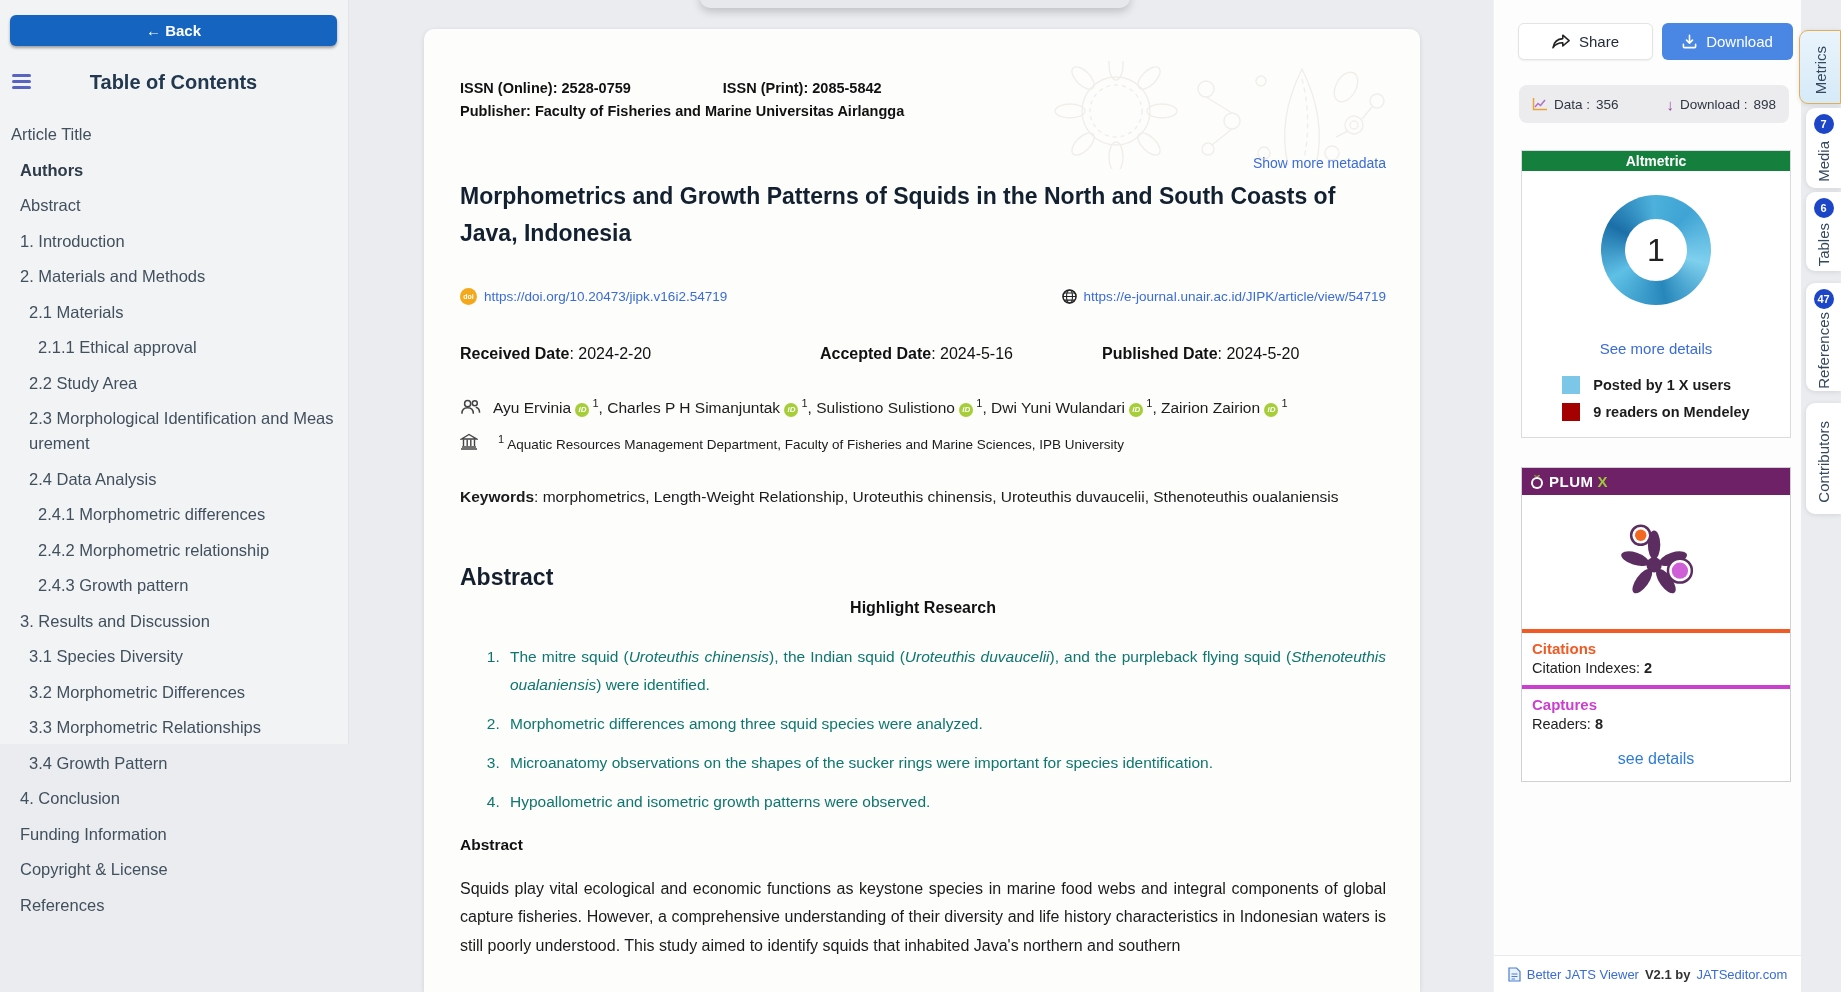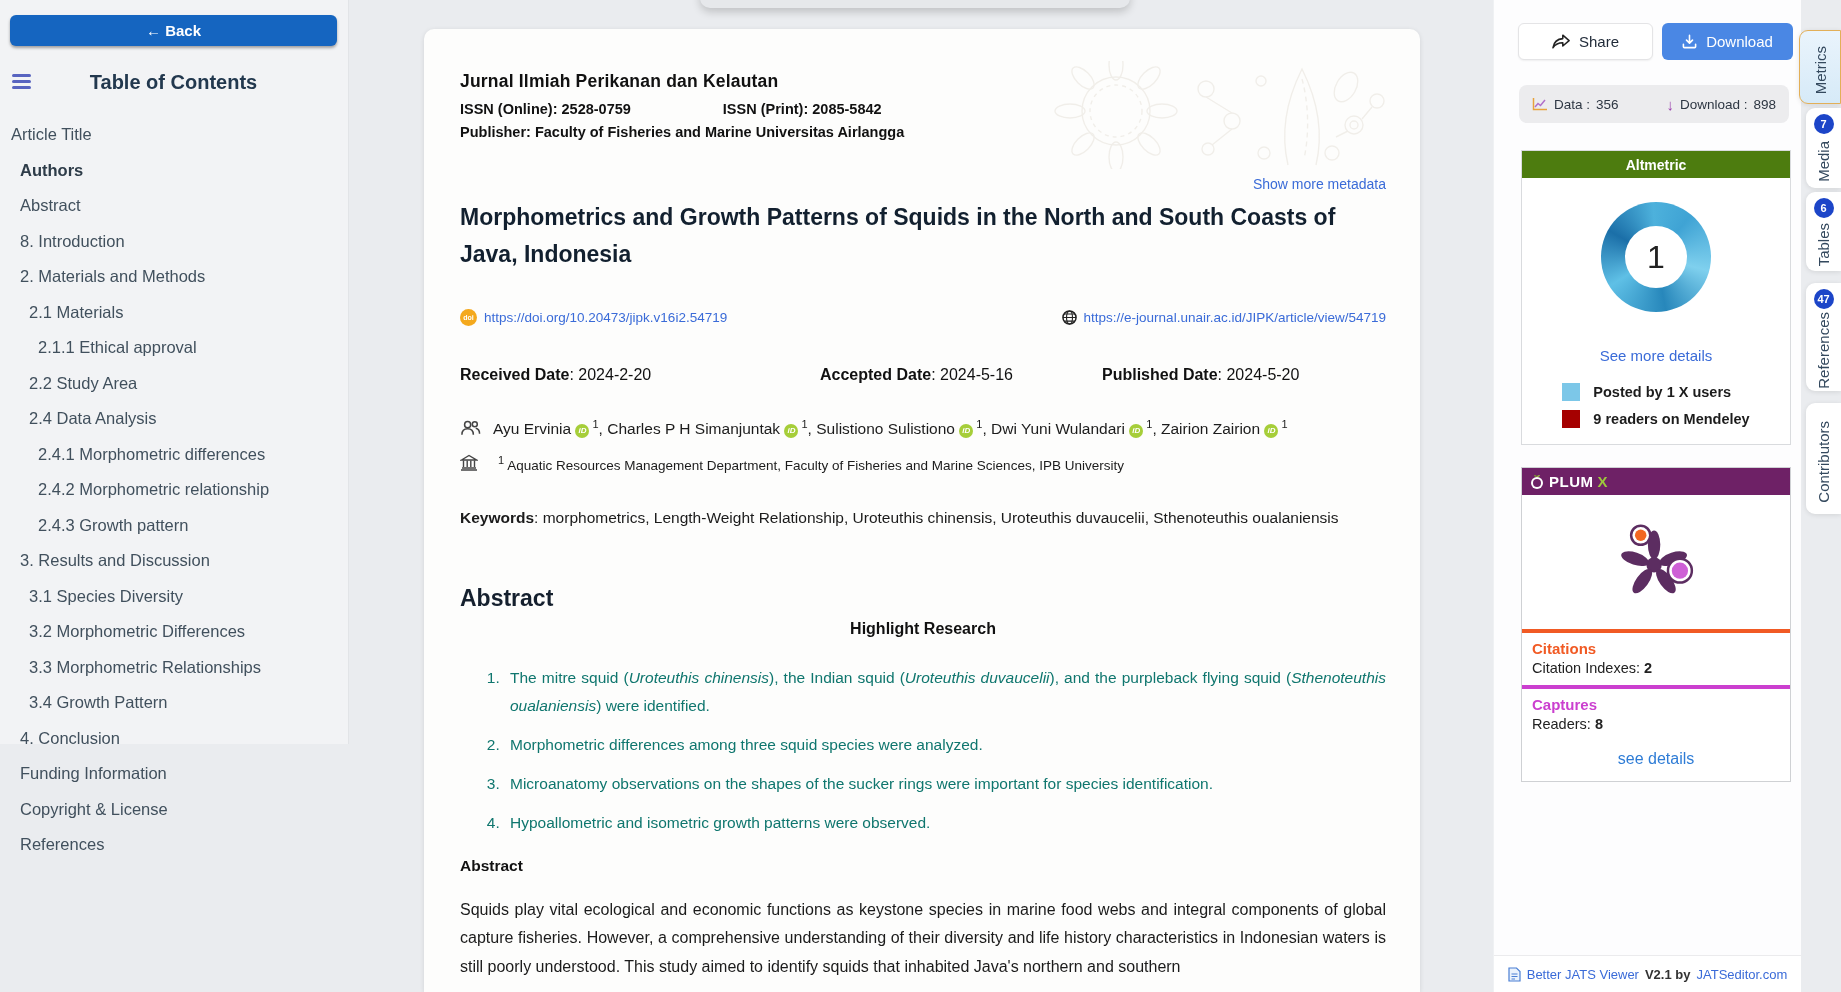--- a/index.html
+++ b/index.html
@@ -74,21 +74,21 @@
             color:#fff; display:flex; align-items:center; justify-content:center; gap:9px; cursor:pointer;
             font-family:inherit; }
   .stats-bar { position:absolute; top:85px; left:25px; width:270px; height:38px; background:#ececee;
                border-radius:8px; display:flex; align-items:center; justify-content:space-between;
                padding:0 13px; font-size:13.5px; color:#2d3642; }
   .stat { display:flex; align-items:center; gap:6px; }
   .purple-arrow { color:#9b3fae; font-weight:bold; font-size:15px; }
 
   .alt-card { position:absolute; top:150px; left:27px; width:270px; background:#fff;
               border:1px solid #d9dbde; }
-  .alt-head { height:27px; background:#4d7c0f; color:#fff; font-size:14px; font-weight:bold;
+  .alt-head { height:20px; background:#15803d; color:#fff; font-size:14px; font-weight:bold;
               display:flex; align-items:center; justify-content:center; }
   .donut { width:110px; height:110px; border-radius:50%; margin:24px auto 0; cursor:pointer;
            background:conic-gradient(from 40deg,#3fa3d4,#7fd0ee 18%,#2787bb 36%,#5fc0e6 55%,#1b6fa8 72%,#4db1dc 88%,#3fa3d4);
            display:flex; align-items:center; justify-content:center; }
   .donut-inner { width:62px; height:62px; background:#fff; border-radius:50%; display:flex;
                  align-items:center; justify-content:center; font-size:32px; color:#222; }
   .alt-link { margin-top:35px; text-align:center; font-size:15px; }
   .alt-link a { color:#3a6bd8; text-decoration:none; cursor:pointer; }
   .alt-legend { width:fit-content; margin:19px auto 16px; }
   .legend-row { display:flex; align-items:center; gap:13px; margin-bottom:9px; }
@@ -142,25 +142,26 @@
         <span></span>
         <span></span>
         <span></span>
       </span>
     <div class="toc-title">Table of Contents</div>
   </div>
   <nav class="toc-list">
       <div class="toc-item lvl0">Article Title</div>
       <div class="toc-item lvl1 bold">Authors</div>
       <div class="toc-item lvl1">Abstract</div>
-      <div class="toc-item lvl1">8. Introduction</div>
+      <div class="toc-item lvl1">1. Introduction</div>
       <div class="toc-item lvl1">2. Materials and Methods</div>
       <div class="toc-item lvl2">2.1 Materials</div>
       <div class="toc-item lvl3">2.1.1 Ethical approval</div>
       <div class="toc-item lvl2">2.2 Study Area</div>
+      <div class="toc-item lvl2">2.3 Morphological Identification and Measurement</div>
       <div class="toc-item lvl2">2.4 Data Analysis</div>
       <div class="toc-item lvl3">2.4.1 Morphometric differences</div>
       <div class="toc-item lvl3">2.4.2 Morphometric relationship</div>
       <div class="toc-item lvl3">2.4.3 Growth pattern</div>
       <div class="toc-item lvl1">3. Results and Discussion</div>
       <div class="toc-item lvl2">3.1 Species Diversity</div>
       <div class="toc-item lvl2">3.2 Morphometric Differences</div>
       <div class="toc-item lvl2">3.3 Morphometric Relationships</div>
       <div class="toc-item lvl2">3.4 Growth Pattern</div>
       <div class="toc-item lvl1">4. Conclusion</div>
@@ -193,21 +194,20 @@
       <path d="M266 18 C272 40 274 70 268 98" stroke-dasharray="5 4"></path>
       <ellipse cx="310" cy="26" rx="10" ry="16" transform="rotate(30 310 26)"></ellipse>
       <circle cx="318" cy="64" r="9"></circle>
         <circle cx="318" cy="64" r="4"></circle>
       <circle cx="341" cy="40" r="7"></circle>
         <circle cx="296" cy="92" r="7"></circle>
       <path d="M300 76 L312 70 M326 58 L336 46"></path>
     </g>
   </svg>
 
-  <h2 class="journal-name">Jurnal Ilmiah Perikanan dan Kelautan</h2>
   <div class="issn-row">
     <span>ISSN (Online): 2528-0759</span>
     <span>ISSN (Print): 2085-5842</span>
   </div>
   <div class="publisher">Publisher: Faculty of Fisheries and Marine Universitas Airlangga</div>
 
   <div class="show-more"><a>Show more metadata</a></div>
 
   <h1 class="art-title">Morphometrics and Growth Patterns of Squids in the North and South Coasts of Java, Indonesia</h1>
 

